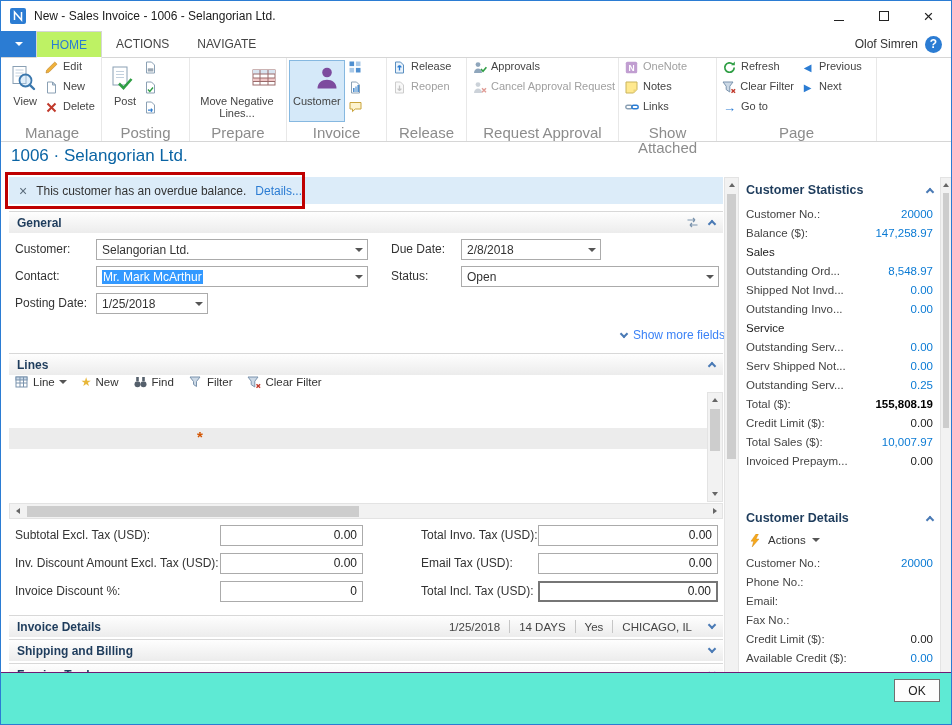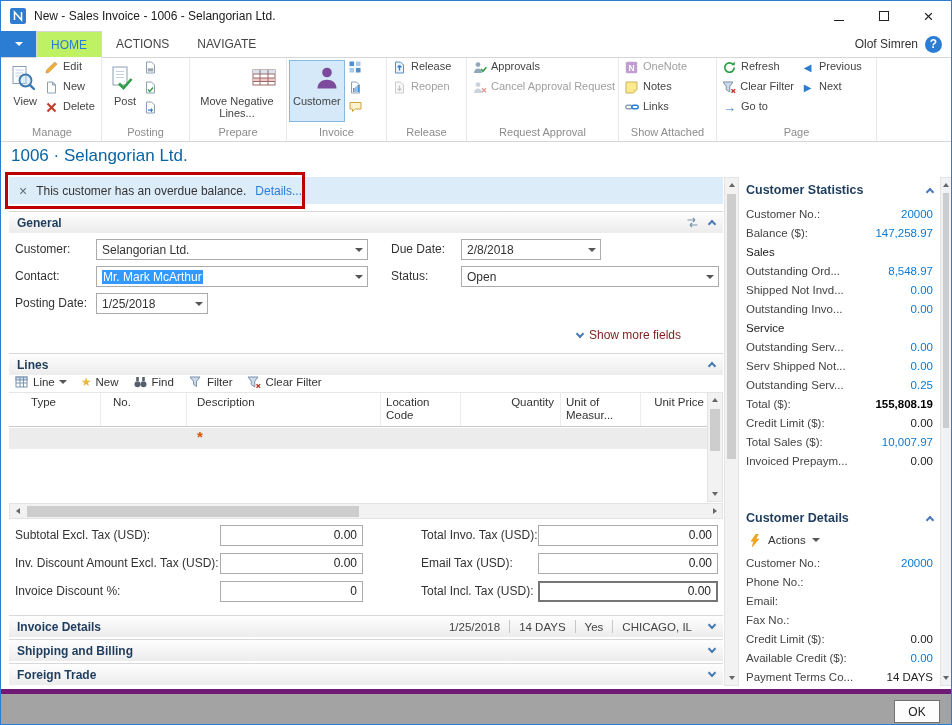--- a/index.html
+++ b/index.html
@@ -22,21 +22,21 @@
 .trid.w{border-top-color:#fff}
 .tab{padding:0 14px;display:flex;align-items:center;color:#444}
 .tab.act{color:#2b7cd3;background:#bef264;border:1px solid #d6d6d6;border-bottom:1px solid #fff;margin-bottom:-1px}
 .userarea{margin-left:auto;display:flex;align-items:center;gap:7px;padding-right:9px;color:#333}
 .help{width:17px;height:17px;border-radius:50%;background:#2b7cd3;color:#fff;display:flex;align-items:center;justify-content:center;font-weight:bold}
 .i-help::before{content:"?"}
 
 .ribbon{height:84px;border-bottom:1px solid #d6d6d6;display:flex;background:#fff;padding-left:2px}
 .rg{display:flex;flex-direction:column;border-right:1px solid #e8e8e8;padding:1px 2px 0;flex:none}
 .rgc{flex:1;display:flex;align-items:flex-start;padding-top:1px}
-.rgl{height:16px;line-height:15px;text-align:center;color:#8c8c8c;font-size:11px}
+.rgl{height:16px;line-height:15px;text-align:center;color:#8c8c8c;font-size:15px}
 .bl{display:flex;flex-direction:column;align-items:flex-end;padding:3px 3px;border:1px solid transparent;min-height:62px}
 .bl .lb{font-size:11px;color:#444;text-align:center;line-height:12px;margin-top:3px}
 .bl.hl{background:#d5e9f9;border-color:#86b8e0}
 .bs{display:flex;align-items:flex-start;gap:4px;height:20px;padding:0 3px;font-size:11px;color:#444;white-space:nowrap}
 .bs.dis{color:#a0a0a0}
 .bs.dis svg{opacity:.5}
 .vc{display:flex;flex-direction:column}
 .ic14{width:15px;height:14px;display:inline-flex;align-items:center;justify-content:center}
 .ic28{width:28px;height:28px;display:inline-flex;align-items:center;justify-content:center}
 .i-goto::before{content:"→";color:#2b7cd3;font-weight:bold;font-size:13px}
@@ -56,21 +56,21 @@
 .chv{display:inline-block;width:6px;height:6px;border-right:2px solid #4a7ab5;border-bottom:2px solid #4a7ab5;flex:none}
 .chv.up{transform:rotate(-135deg);margin-top:3px}
 .chv.down{transform:rotate(45deg);margin-bottom:3px}
 .mla{margin-left:auto}
 
 .flb{position:absolute;color:#333}
 .cbo{position:absolute;height:21px;border:1px solid #ababab;background:#fff;display:flex;align-items:center}
 .cbo .tx{flex:1;padding:0 5px;white-space:nowrap;overflow:hidden}
 .cbo .da{width:16px;height:100%;display:flex;align-items:center;justify-content:center}
 .hlsel{background:#3399ff;color:#fff;padding:0 1px}
-.showmore{position:absolute;left:576px;top:327px;width:130px;display:flex;align-items:center;gap:6px;color:#7f1d1d}
+.showmore{position:absolute;left:620px;top:327px;width:130px;display:flex;align-items:center;gap:6px;color:#3b82f6}
 
 .ltb{position:absolute;left:8px;top:372px;width:714px;height:18px;display:flex;align-items:center;gap:14px;font-size:11.5px;color:#333;padding-left:5px}
 .ltbi{display:flex;align-items:center;gap:4px}
 .ghead{position:absolute;left:8px;top:391px;width:698px;height:35px;border-top:1px solid #e6e6e6;border-bottom:1px solid #c9c9c9;display:flex;font-size:11.5px;color:#333}
 .gc{padding-top:3px;border-right:1px solid #ececec;line-height:13px}
 .gc.r{text-align:right}
 .gempty{position:absolute;left:8px;top:427px;width:698px;height:21px;background:#ececec}
 .ast{position:absolute;left:196px;top:427px;color:#d35400;font-weight:bold;font-size:15px}
 
 .vsb{position:absolute;background:#f2f2f2;border:1px solid #e3e3e3;display:flex;flex-direction:column;justify-content:space-between;align-items:center}
@@ -93,21 +93,21 @@
 .facth{position:absolute;left:738px;width:201px;height:22px;display:flex;align-items:center;padding:0 7px;color:#1e3c5c;font-weight:bold;font-size:12.5px}
 .frows{position:absolute;left:738px;width:201px}
 .fr{display:flex;align-items:center;height:19px;padding:0 7px;font-size:11.5px}
 .fr .fl{color:#444;white-space:nowrap;overflow:hidden}
 .fr .fv{margin-left:auto;color:#222;white-space:nowrap}
 .fr .fv.lk{color:#0a7ad4}
 .fr.grp .fl{font-weight:normal;color:#1a1a1a}
 .fr.tot .fv{font-weight:bold;color:#000}
 .actrow{position:absolute;left:738px;top:529px;width:201px;height:20px;display:flex;align-items:center;gap:6px;padding:0 8px;font-size:11.5px;color:#333}
 
-.footer{position:absolute;left:0;right:0;bottom:0;height:35px;background:#a3a3a3;border-top:5px solid #701a75}
+.footer{position:absolute;left:0;right:0;bottom:0;height:52px;background:#5eead4;border-top:1px solid #701a75}
 .okb{position:absolute;right:11px;top:6px;width:46px;height:23px;background:#fdfdfd;border:1px solid #707070;display:flex;align-items:center;justify-content:center;color:#222}
 </style>
 </head>
 <body>
 
 <div class="window">
 
   <div class="titlebar">
     <span class="app-ico">
         <svg width="16" height="16" viewBox="0 0 16 16">
@@ -539,29 +539,20 @@
         <span class="ic14">
           <svg width="14" height="13" viewBox="0 0 14 13">
             <path d="M1 1h10L7.8 5.2V11L4.2 8.6V5.2z" fill="#ccd9e6" stroke="#7a93ad"></path>
             <path d="M9.5 8.2l3.6 3.6M13.1 8.2l-3.6 3.6" stroke="#c0392b" stroke-width="1.4"></path>
           </svg>
         </span>
         <span>Clear Filter</span>
       </span>
   </div>
 
-  <div class="ghead">
-    <div class="gc" style="width:92px;padding-left:22px">Type</div>
-    <div class="gc" style="width:86px;padding-left:12px">No.</div>
-    <div class="gc" style="width:194px;padding-left:10px">Description</div>
-    <div class="gc" style="width:80px;padding-left:5px">Location Code</div>
-    <div class="gc r" style="width:100px;padding-right:6px">Quantity</div>
-    <div class="gc" style="width:80px;padding-left:5px">Unit of Measur...</div>
-    <div class="gc r" style="width:66px;padding-right:3px;border-right:0">Unit Price</div>
-  </div>
   <div class="gempty"></div>
   <span class="ast">*</span>
 
   <div class="vsb" style="left:706px;top:391px;width:16px;height:110px">
     <div class="sba">
         <span class="tu"></span>
       </div>
     <div class="sbt" style="top:16px;height:42px"></div>
     <div class="sba">
         <span class="td"></span>

